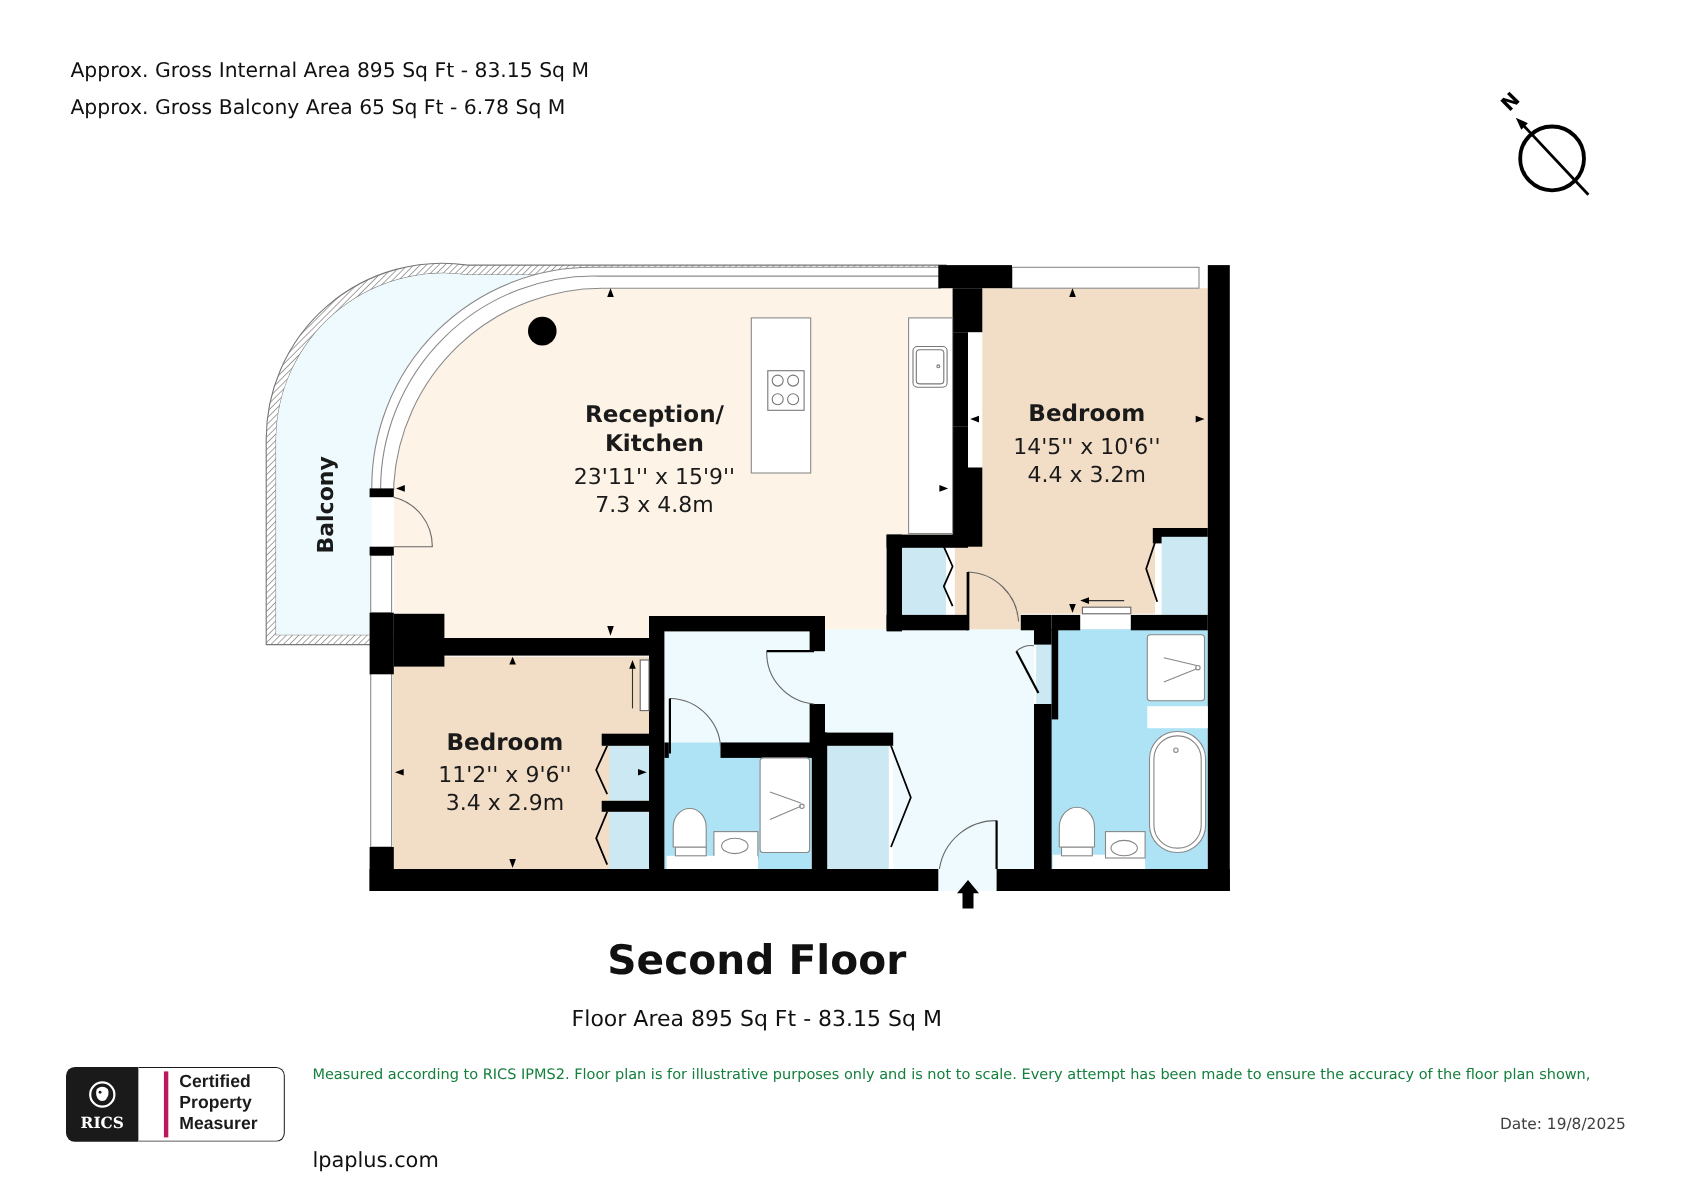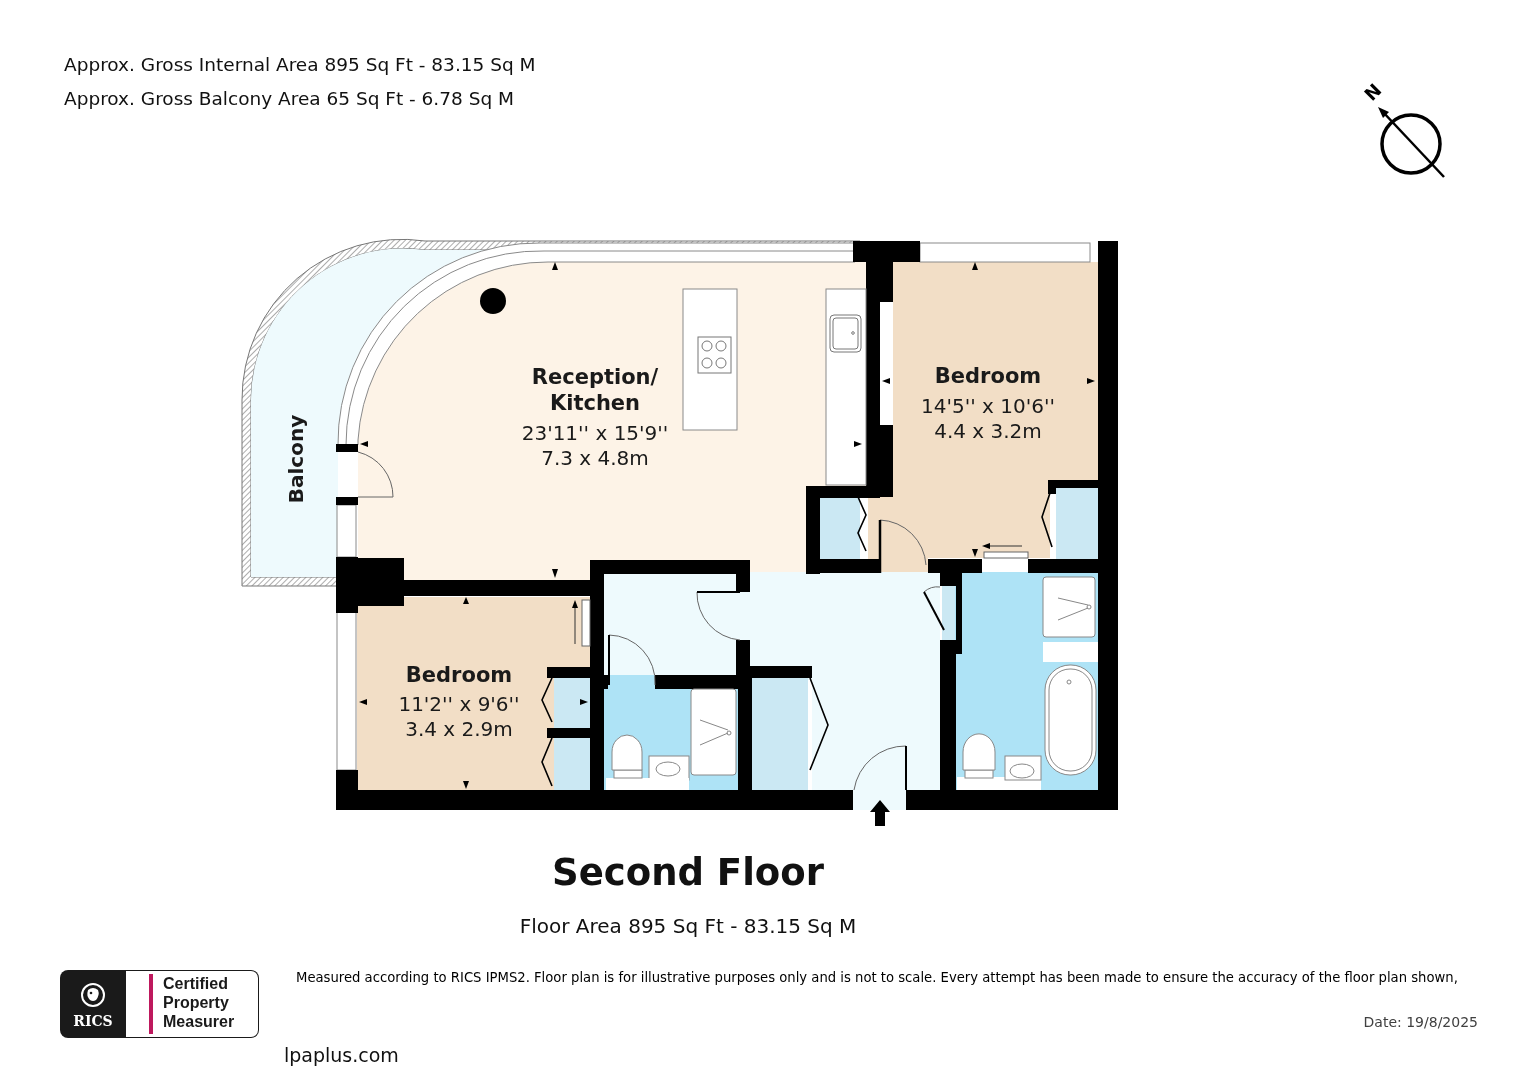--- a/index.html
+++ b/index.html
@@ -12,21 +12,21 @@
   .plan { position: absolute; left: 0; top: 0; width: 1528px; height: 1080px; }
   .floor-label { position: absolute; left: 0; width: 1376px; top: 850px; text-align: center; }
   .floor-name { font-size: 37px; font-weight: 600; line-height: 46px; }
   .floor-area { font-size: 20px; line-height: 26px; margin-top: 17px; }
   .footer-badge { position: absolute; left: 60px; top: 970px; width: 200px; height: 68px; }
   .badge-left { position: absolute; left: 0; top: 0; width: 66px; height: 68px; background: #1a1a1a; border-radius: 8px 0 0 8px; }
   .badge-left .rics { position: absolute; left: 0; width: 66px; bottom: 9px; text-align: center; color: #fff; font-weight: 700; font-size: 14px; font-family: "DejaVu Serif", serif; }
   .badge-left .lion { position: absolute; left: 20px; top: 12px; width: 26px; height: 26px; }
   .badge-right { position: absolute; left: 66px; top: 0; width: 132px; height: 66px; border: 1px solid #1a1a1a; border-left: none; border-radius: 0 8px 8px 0; background: #fff; }
   .badge-right .inner { position: absolute; left: 4px; top: 3px; right: 6px; bottom: 3px; border-left: 4px solid #be185d; padding-left: 10px; font-weight: 700; font-size: 16px; line-height: 19px; color: #1a1a1a; font-family: "Liberation Sans", sans-serif; margin-left: 19px; }
-  .disclaimer { position: absolute; left: 284px; top: 970px; width: 1200px; font-size: 13.2px; line-height: 15px; color: #000000; margin-left: 12px; }
+  .disclaimer { position: absolute; left: 284px; top: 970px; width: 1200px; font-size: 13.2px; line-height: 15px; color: #15803d; }
   .website { position: absolute; left: 284px; top: 1044px; font-size: 19px; color: #111; }
   .date { position: absolute; right: 50px; top: 1014px; font-size: 14px; color: #404040; }
   .room-text { font-family: "DejaVu Sans", "Liberation Sans", sans-serif; fill: #1a1a1a; }
 </style>
 </head>
 <body>
 
 <div class="header">
   <p class="subline">Approx. Gross Internal Area 895 Sq Ft - 83.15 Sq M</p>
   <p class="subline">Approx. Gross Balcony Area 65 Sq Ft - 6.78 Sq M</p>

